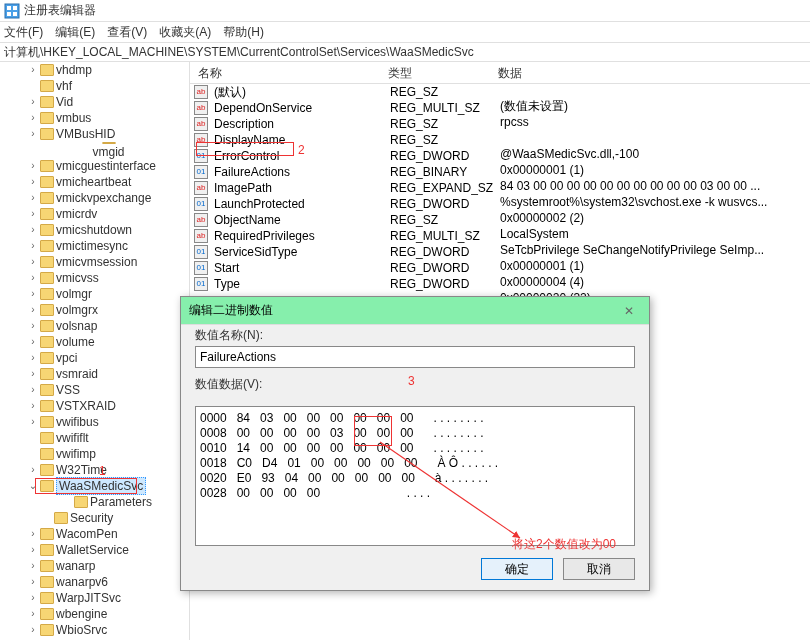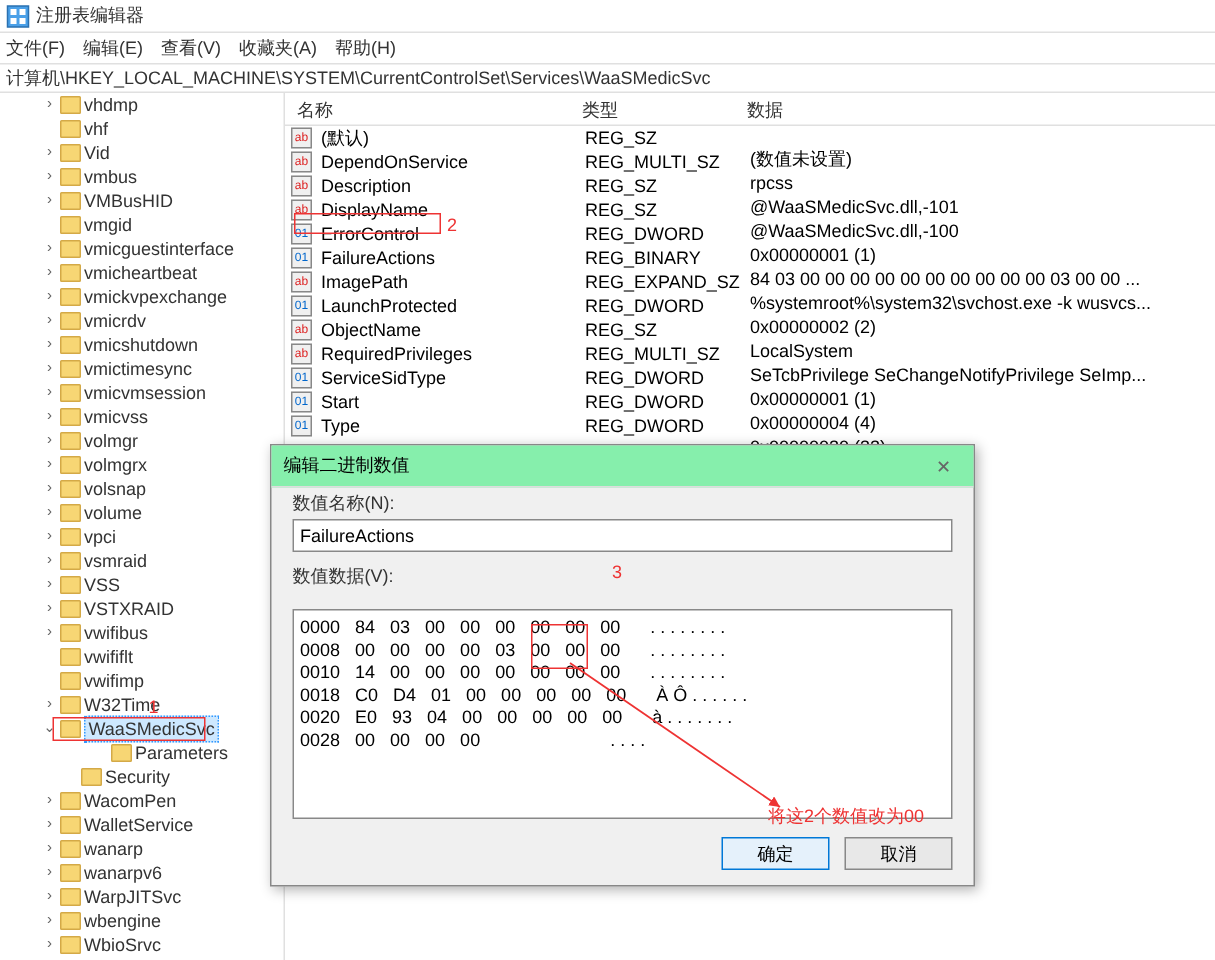--- a/index.html
+++ b/index.html
@@ -93,21 +93,21 @@
       <div class="tree-line" style="padding-left: 28px;">
         <span class="tree-exp">›</span>
         <span class="tree-fold"></span>
         <span class="tree-label">vmbus</span>
       </div>
       <div class="tree-line" style="padding-left: 28px;">
         <span class="tree-exp">›</span>
         <span class="tree-fold"></span>
         <span class="tree-label">VMBusHID</span>
       </div>
-      <div class="tree-line" style="padding-left: 28px;">
+      <div class="tree-line" style="padding-left: 28px; flex-direction: column;">
         <span class="tree-exp"></span>
         <span class="tree-fold"></span>
         <span class="tree-label">vmgid</span>
       </div>
       <div class="tree-line" style="padding-left: 28px;">
         <span class="tree-exp">›</span>
         <span class="tree-fold"></span>
         <span class="tree-label">vmicguestinterface</span>
       </div>
       <div class="tree-line" style="padding-left: 28px;">
@@ -276,21 +276,20 @@
         <div class="list-row">
           <span class="icon">ab</span>
           <span class="nm">DependOnService</span>
           <span class="tp">REG_MULTI_SZ</span>
           <span class="dt">rpcss</span>
         </div>
         <div class="list-row">
           <span class="icon">ab</span>
           <span class="nm">Description</span>
           <span class="tp">REG_SZ</span>
-          <span class="dt">@WaaSMedicSvc.dll,-101</span>
         </div>
         <div class="list-row">
           <span class="icon">ab</span>
           <span class="nm">DisplayName</span>
           <span class="tp">REG_SZ</span>
           <span class="dt">@WaaSMedicSvc.dll,-100</span>
         </div>
         <div class="list-row">
           <span class="icon bin">01</span>
           <span class="nm">ErrorControl</span>

